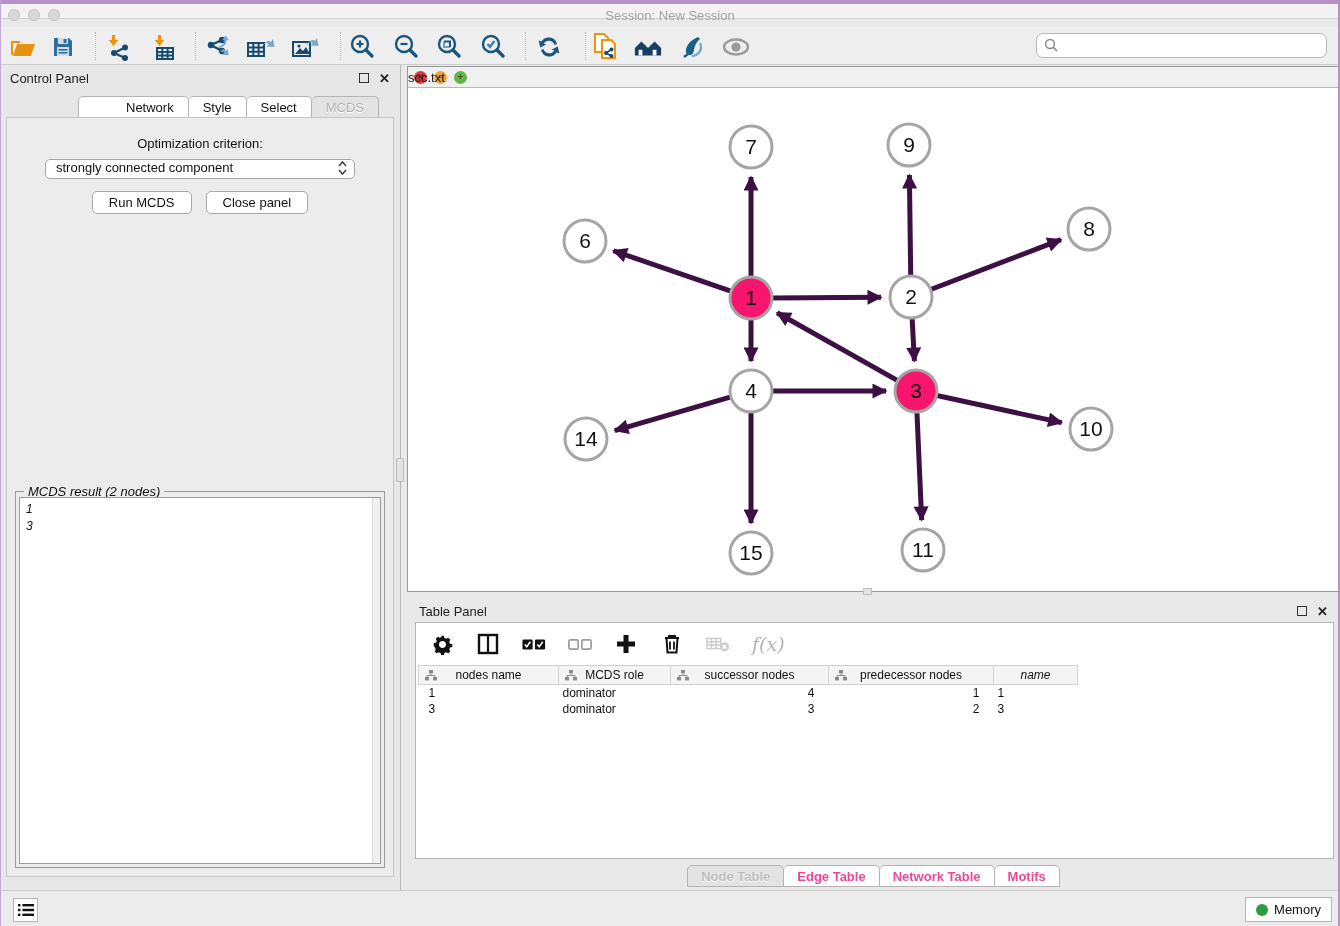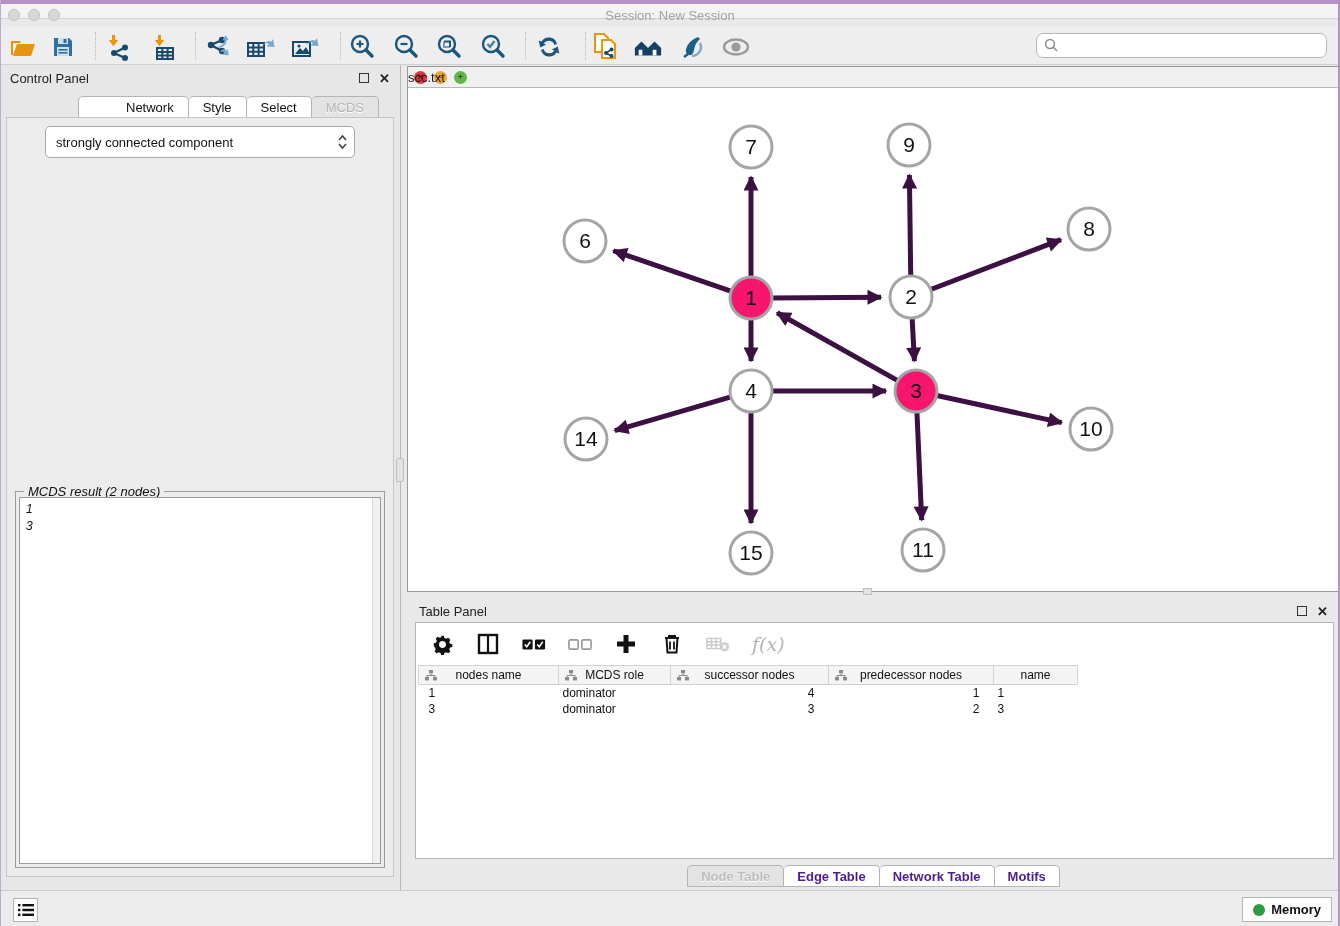--- a/index.html
+++ b/index.html
@@ -29,22 +29,22 @@
   .panel-header .spacer { flex:1; }
   .float-ico { width:10px; height:10px; border:1.5px solid #333; margin-right:10px; }
   .close-ico { font-size:13px; font-weight:bold; color:#222; line-height:1; }
   .tabs-row { position:absolute; left:78px; top:31px; display:flex; }
   .tab { height:22px; padding:0 14px; background:#fff; border:1px solid #b4b4b4; border-left-width:0;
          font-size:13px; display:flex; align-items:center; color:#111; border-radius:5px 5px 0 0; }
   .tab:first-child { border-left-width:1px;padding-left:47px; }
   .tab.selected { background:#e3e3e3; color:#b3b3b3; text-shadow:0 1px 0 #fff; }
   .cpanel-content { position:absolute; left:6px; top:52px; width:388px; height:760px; background:#ececec; border:1px solid #c6c6c6; }
   .opt-label { margin-top:18px; text-align:center; font-size:13px; color:#111; }
-  .select-box { margin:8px auto 0; width:310px; height:32px; background:#fff; border:1px solid #a8a8a8; border-radius:5px;
-                display:flex; align-items:center; padding:0 6px 0 10px; font-size:13px; color:#111; }
+  .select-box { margin:8px auto 0; width:310px; height:20px; background:#fff; border:1px solid #a8a8a8; border-radius:5px;
+                display:flex; padding:0 6px 0 10px; font-size:13px; color:#111; }
   .select-box .spacer { flex:1; }
   .btn-row { margin-top:12px; display:flex; justify-content:center; gap:14px; }
   .btn { height:23px; padding:0 16px; background:#fff; border:1px solid #a8a8a8; border-radius:5px; font-size:13px; color:#111;
          display:flex; align-items:center; }
   .result-fieldset { position:absolute; left:8px; top:373px; width:370px; height:377px; border:1px solid #9b9b9b;font-style:italic; }
   .result-legend { position:absolute; left:8px; top:-8px; background:#ececec; padding:0 4px; font-size:13px; color:#111; }
   .result-area { position:absolute; left:3px; top:5px; right:3px; bottom:3px; background:#fff; border:1px solid #9b9b9b;
                  font-size:12px; color:#111; padding:3px 6px; white-space:pre; line-height:17px; }
   .result-scroll { position:absolute; right:4px; top:6px; bottom:4px; width:8px; background:#f0f0f0; border-left:1px solid #d8d8d8; }
   .vsplit-grip { position:absolute; left:396px; top:458px; width:8px; height:24px; background:#e2e2e2; border:1px solid #bdbdbd; border-radius:2px; z-index:5; }
@@ -64,26 +64,26 @@
   .ttool { height:42px; display:flex; align-items:center; padding-left:14px; gap:22px; }
   .ttool .ico { display:flex; align-items:center; justify-content:center; width:24px; height:24px; }
   .fx-label { font-family:"DejaVu Serif", serif; font-style:italic; font-size:19px; color:#b3b3b3; }
   table.node-table { border-collapse:collapse; margin-left:2px; }
   table.node-table th { height:19px; background:#f4f4f4; border:1px solid #d2d2d2; font-size:12px; font-weight:normal; color:#111;
                         position:relative; text-align:center; }
   table.node-table th .tree-ico { position:absolute; left:6px; top:4px; }
   table.node-table td { height:16px; font-size:12px; color:#111; padding:0 4px; border:none; }
   .tp-tabs { position:absolute; left:0; right:0; top:267px; display:flex; justify-content:center; }
   .tp-tab { height:22px; padding:0 13px; background:#fff; border:1px solid #b4b4b4; border-left-width:0; font-size:13px; font-weight:bold;
-            color:#4c1d95; display:flex; align-items:center; border-radius:5px 5px 0 0; }
+            color:#ec4899; display:flex; align-items:center; border-radius:5px 5px 0 0; }
   .tp-tab:first-child { border-left-width:1px; border-radius:5px 5px 0 0; }
   .tp-tab.selected { background:#e3e3e3; color:#bdbdbd; text-shadow:0 1px 0 #fff; font-weight:bold; }
 
   
-  .statusbar { position:absolute; left:0; bottom:0; width:100%; height:36px; background:#ececec; border-top:1px solid #cdcdcd;font-weight:bold; }
+  .statusbar { position:absolute; left:0; bottom:0; width:100%; height:36px; background:#ececec; border-top:1px solid #cdcdcd; }
   .list-btn { position:absolute; left:13px; top:7px; width:25px; height:24px; background:#fdfdfd; border:1px solid #b5b5b5;
               display:flex; align-items:center; justify-content:center; }
   .memory-btn { position:absolute; right:8px; top:6px; height:25px; padding:0 10px; background:#fdfdfd; border:1px solid #b5b5b5;
                 display:flex; align-items:center; gap:6px; font-size:13px; color:#111; }
   .mem-dot { width:12px; height:12px; border-radius:50%; background:#2e9b43; }
 </style>
 </head>
 <body>
 
 <div class="accent-top"></div>
@@ -252,27 +252,32 @@
     <span class="float-ico"></span>
     <span class="close-ico">✕</span>
   </div>
   <div class="tabs-row">
       <div class="tab">Network</div>
       <div class="tab">Style</div>
       <div class="tab">Select</div>
       <div class="tab selected">MCDS</div>
     </div>
   <div class="cpanel-content">
+    <div class="opt-label">Optimization criterion:</div>
     <div class="select-box">
       <span>strongly connected component</span>
       <span class="spacer"></span>
       <svg width="11" height="16" viewBox="0 0 11 16">
           <path d="M2 6 L5.5 2 L9 6" stroke="#444" stroke-width="1.6" fill="none"></path>
           <path d="M2 10 L5.5 14 L9 10" stroke="#444" stroke-width="1.6" fill="none"></path>
         </svg>
+    </div>
+    <div class="btn-row">
+      <div class="btn">Run MCDS</div>
+      <div class="btn">Close panel</div>
     </div>
     <div class="result-fieldset">
       <div class="result-legend">MCDS result (2 nodes)</div>
       <div class="result-area">1
 3</div>
       <div class="result-scroll"></div>
     </div>
   </div>
 </div>
 <div class="vsplit-grip"></div>
@@ -445,21 +450,21 @@
                 <path d="M6 3.4 V5.5 M2 7 V5.5 H10 V7" stroke="#8a8a8a" stroke-width="1" fill="none"></path>
               </svg><span>successor nodes</span></th>
             <th style="width: 165px;"><svg class="tree-ico" width="12" height="11" viewBox="0 0 12 11">
                 <g fill="#8a8a8a">
                   <rect x="4" y="0" width="4" height="3.4"></rect>
                   <rect x="0" y="7" width="4" height="3.4"></rect>
                   <rect x="8" y="7" width="4" height="3.4"></rect>
                 </g>
                 <path d="M6 3.4 V5.5 M2 7 V5.5 H10 V7" stroke="#8a8a8a" stroke-width="1" fill="none"></path>
               </svg><span>predecessor nodes</span></th>
-            <th style="width: 84px;"><span>name</span></th>
+            <th style="width: 84px; font-style: italic;"><span>name</span></th>
           </tr>
         </thead>
       <tbody>
           <tr>
             <td style="text-align: left; padding-left: 10px;">1</td>
             <td style="text-align: left;">dominator</td>
             <td style="text-align: right; padding-right: 14px;">4</td>
             <td style="text-align: right; padding-right: 14px;">1</td>
             <td style="text-align: left;">1</td>
           </tr>

